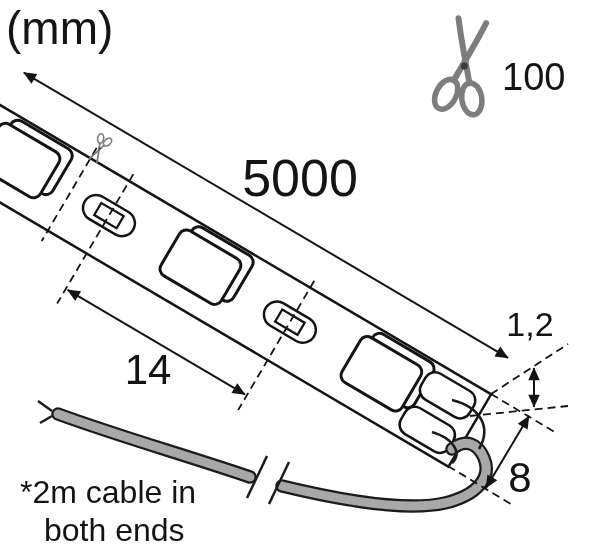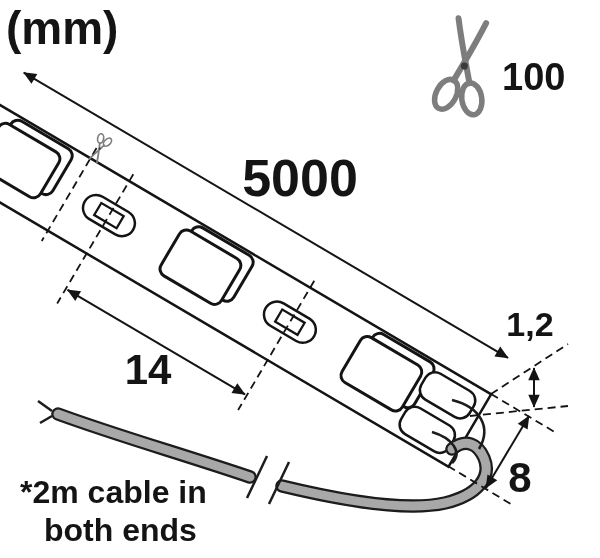--- a/index.html
+++ b/index.html
@@ -1,18 +1,18 @@
 <!DOCTYPE html>
 <html><head>
 <meta charset="utf-8">
 <style>
   html,body{margin:0;padding:0;background:#ffffff;}
   .canvas{
     position:relative;width:600px;height:558px;background:#ffffff;
-    font-family:"Liberation Sans", sans-serif;overflow:hidden;font-weight:bold;
+    font-family:"Liberation Sans", sans-serif;overflow:hidden;
   }
   svg{display:block}
   .lbl{fill:#141414;font-family:"Liberation Sans", sans-serif;}
   .dim-line{stroke:#141414;stroke-width:2;fill:none;}
   .dash{stroke:#141414;stroke-width:1.8;fill:none;stroke-dasharray:8 5;}
   .part{fill:#ffffff;stroke:#141414;}
 </style>
 </head>
 <body>
 

